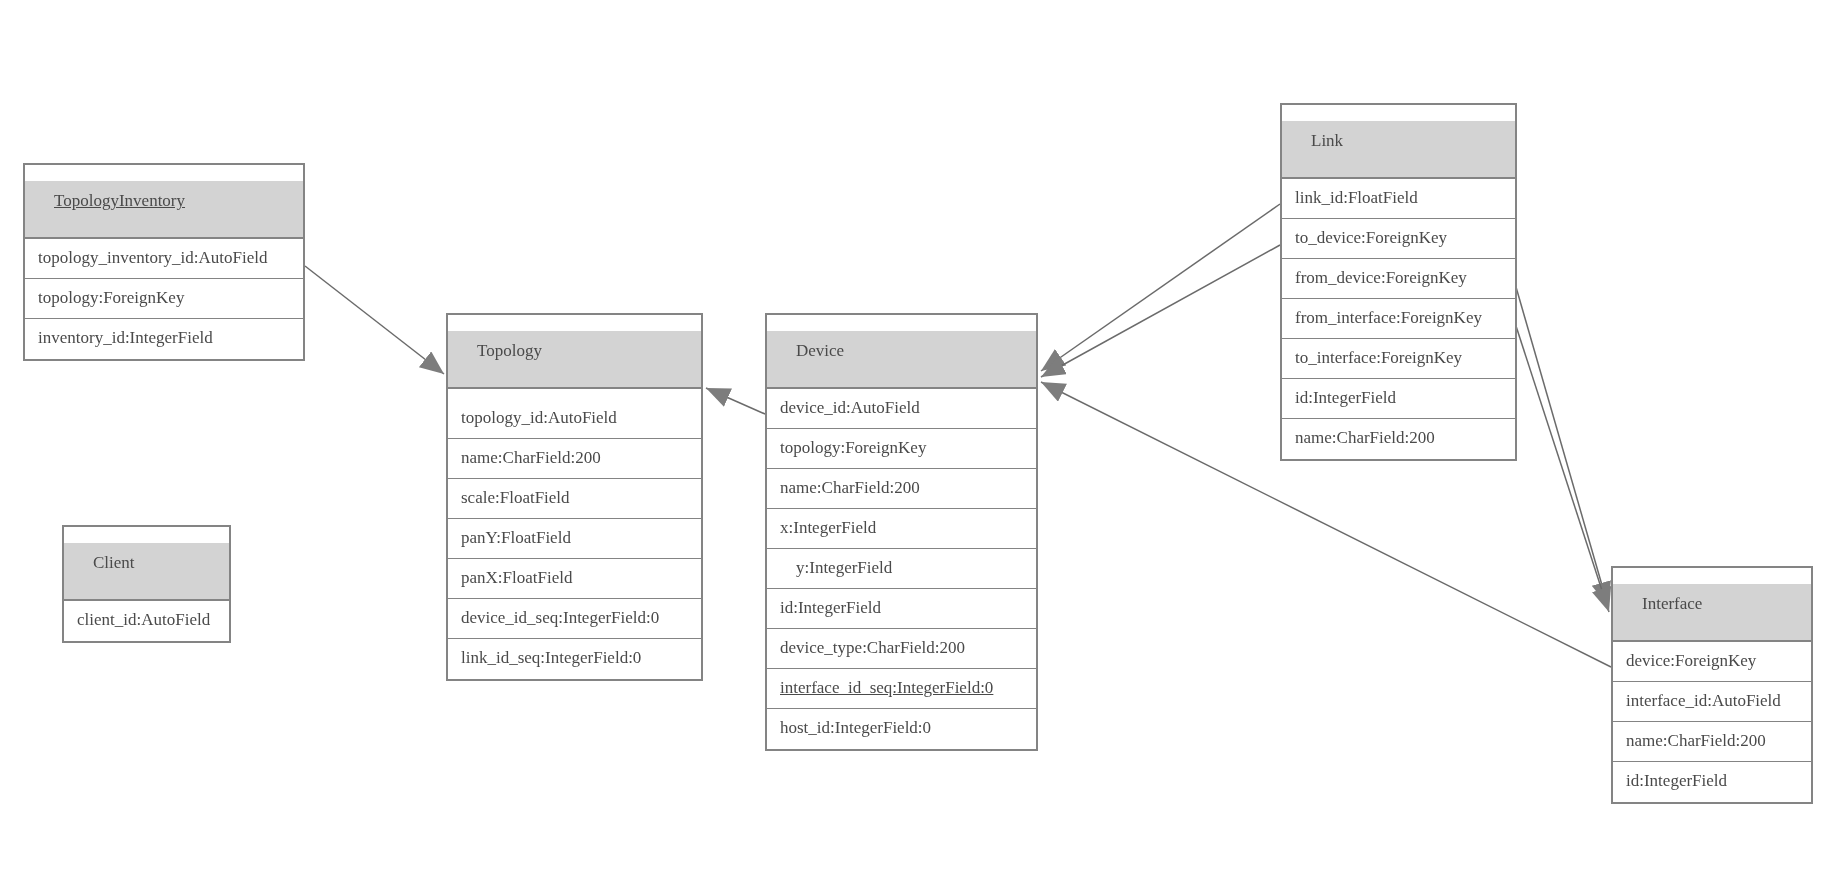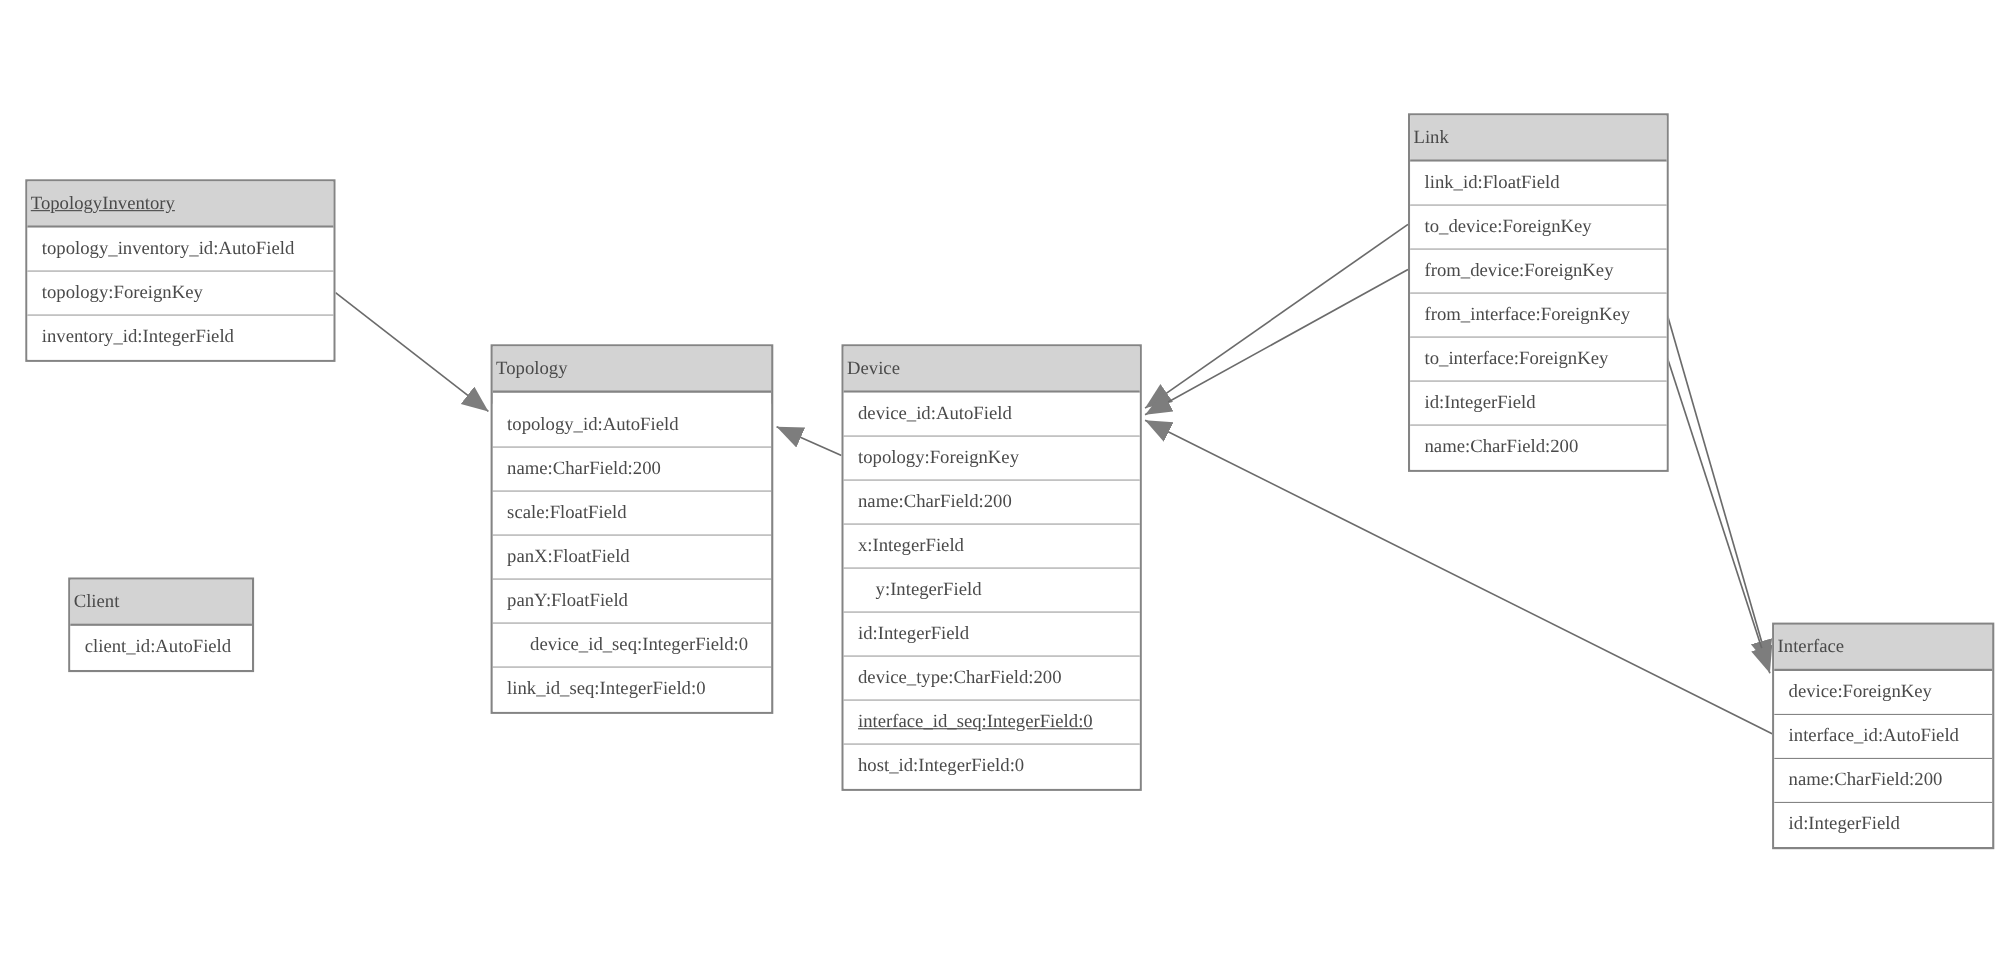--- a/index.html
+++ b/index.html
@@ -27,27 +27,28 @@
     position: absolute;
     box-sizing: border-box;
     border: 2px solid #848484;
     background: #ffffff;
     color: #4a4a4a;
     font-size: 17px;
     z-index: 2;
   }
   .entity-header {
     box-sizing: border-box;
-    height: 42px;
+    height: 58px;
     line-height: 40px;
-    padding-left: 3px;
+    padding-left: 29px;
     background: #d3d3d3;
     border-bottom: 2px solid #848484;
     white-space: nowrap;
     overflow: hidden;
+    margin-top: 16px;
   }
   .entity-field {
     box-sizing: border-box;
     height: 40px;
     line-height: 38px;
     padding-left: 13px;
     background: #ffffff;
     border-bottom: 1.5px solid #848484;
     white-space: nowrap;
     overflow: hidden;
@@ -82,23 +83,23 @@
       <div class="entity-header" style="background: rgb(211, 211, 211); border-color: rgb(132, 132, 132); text-decoration: underline;">TopologyInventory</div>
       <div class="entity-field" style="border-color: rgb(132, 132, 132);">topology_inventory_id:AutoField</div>
       <div class="entity-field" style="border-color: rgb(132, 132, 132);">topology:ForeignKey</div>
       <div class="entity-field" style="border-color: rgb(132, 132, 132);">inventory_id:IntegerField</div>
     </div>
     <div class="entity" style="left: 446px; top: 313px; width: 257px; border-color: rgb(132, 132, 132); color: rgb(74, 74, 74);">
       <div class="entity-header" style="background: rgb(211, 211, 211); border-color: rgb(132, 132, 132);">Topology</div>
       <div class="entity-field" style="border-color: rgb(132, 132, 132); margin-top: 10px;">topology_id:AutoField</div>
       <div class="entity-field" style="border-color: rgb(132, 132, 132);">name:CharField:200</div>
       <div class="entity-field" style="border-color: rgb(132, 132, 132);">scale:FloatField</div>
+      <div class="entity-field" style="border-color: rgb(132, 132, 132);">panY:FloatField</div>
       <div class="entity-field" style="border-color: rgb(132, 132, 132);">panX:FloatField</div>
-      <div class="entity-field" style="border-color: rgb(132, 132, 132);">panY:FloatField</div>
-      <div class="entity-field" style="border-color: rgb(132, 132, 132); text-align: center;">device_id_seq:IntegerField:0</div>
+      <div class="entity-field" style="border-color: rgb(132, 132, 132);">device_id_seq:IntegerField:0</div>
       <div class="entity-field" style="border-color: rgb(132, 132, 132);">link_id_seq:IntegerField:0</div>
     </div>
     <div class="entity" style="left: 62px; top: 525px; width: 169px; border-color: rgb(132, 132, 132); color: rgb(74, 74, 74);">
       <div class="entity-header" style="background: rgb(211, 211, 211); border-color: rgb(132, 132, 132);">Client</div>
       <div class="entity-field" style="border-color: rgb(132, 132, 132);">client_id:AutoField</div>
     </div>
     <div class="entity" style="left: 765px; top: 313px; width: 273px; border-color: rgb(132, 132, 132); color: rgb(74, 74, 74);">
       <div class="entity-header" style="background: rgb(211, 211, 211); border-color: rgb(132, 132, 132);">Device</div>
       <div class="entity-field" style="border-color: rgb(132, 132, 132);">device_id:AutoField</div>
       <div class="entity-field" style="border-color: rgb(132, 132, 132);">topology:ForeignKey</div>

